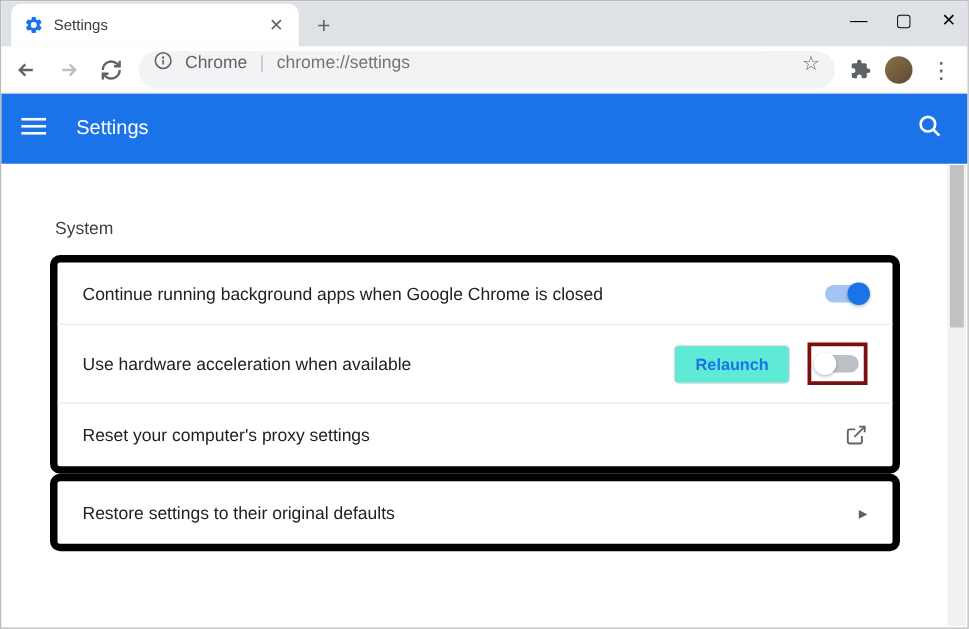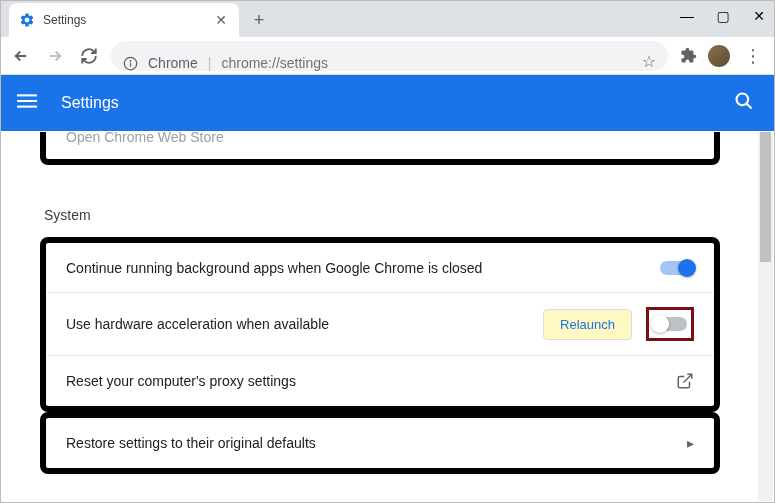--- a/index.html
+++ b/index.html
@@ -8,21 +8,21 @@
 .tab{height:34px;background:#fff;border-radius:8px 8px 0 0;display:flex;align-items:center;padding:0 10px;margin-left:8px;min-width:230px;position:relative}
 .tab .favicon{color:#1a73e8;margin-right:8px}
 .tab-title{font-size:12px;color:#3c4043;flex:1}
 .tab-close{font-size:14px;color:#5f6368;cursor:pointer;padding:2px}
 .newtab{width:28px;height:28px;display:flex;align-items:center;justify-content:center;color:#5f6368;font-size:18px;margin-left:6px;margin-bottom:3px;cursor:pointer}
 .win-controls{position:absolute;right:6px;top:0;display:flex;gap:18px;align-items:center;height:30px}
 .win-controls span{width:18px;text-align:center;font-size:14px;color:#000;cursor:pointer}
 .toolbar{height:38px;background:#fff;display:flex;align-items:center;padding:0 8px;gap:10px;border-bottom:1px solid #dadce0}
 .nav-btn{width:24px;height:24px;display:flex;align-items:center;justify-content:center;color:#5f6368;cursor:pointer}
 .nav-btn.disabled{color:#bdc1c6}
-.omnibox{flex:1;height:30px;background:#f1f3f4;border-radius:15px;display:flex;align-items:flex-end;padding:0 12px;gap:10px}
+.omnibox{flex:1;height:30px;background:#f1f3f4;border-radius:15px;display:flex;align-items:flex-start;padding:0 12px;gap:10px}
 .omnibox .secure{color:#5f6368;font-size:13px}
 .url-prefix{color:#5f6368;font-size:14px}
 .url-divider{color:#bdc1c6;font-size:14px}
 .url-text{color:#737373;font-size:14px}
 .star{margin-left:auto;color:#5f6368;font-size:16px;cursor:pointer}
 .ext{width:20px;height:20px;display:flex;align-items:center;justify-content:center;color:#5f6368;cursor:pointer}
 .avatar{width:22px;height:22px;border-radius:50%;background:linear-gradient(135deg,#8b6f47,#5d4a36);cursor:pointer}
 .menu3{font-size:18px;color:#5f6368;cursor:pointer;padding:0 4px}
 .appbar{height:56px;background:#1a73e8;display:flex;align-items:center;padding:0 16px;color:#fff}
 .hamburger{width:24px;height:24px;cursor:pointer;margin-right:20px}
@@ -31,21 +31,21 @@
 .content{position:absolute;top:131px;left:1px;right:1px;bottom:1px;background:#fff;overflow:hidden}
 .scroll-area{position:absolute;top:0;left:0;right:15px;bottom:0;padding:0 24px}
 .card{background:#fff;border:6px solid #000000;border-radius:8px;max-width:680px;margin:0 auto}
 .card-row{padding:14px 20px;display:flex;align-items:center;border-bottom:1px solid #e8eaed;min-height:50px}
 .card-row:last-child{border-bottom:none}
 .row-text{font-size:14px;color:#202124;flex:1}
 .truncated{border-radius:0 0 8px 8px;border-top:none;margin-top:-9px;overflow:hidden}
 .truncated .card-row{border-bottom:none;padding-top:6px;padding-bottom:14px;color:#9aa0a6;min-height:0}
 .truncated .row-text{color:#9aa0a6}
 .section-title{font-size:14px;color:#3c4043;max-width:680px;margin:42px auto 14px;padding:0 4px}
-.relaunch{border:1px solid #dadce0;background:#fef9c3;color:#1a73e8;font-size:13px;font-weight:400;padding:7px 16px;border-radius:4px;margin-right:18px;cursor:pointer}
+.relaunch{border:1px solid #dadce0;background:#5eead4;color:#1a73e8;font-size:13px;font-weight:700;padding:7px 16px;border-radius:4px;margin-right:18px;cursor:pointer}
 .toggle{width:34px;height:14px;border-radius:7px;position:relative;cursor:pointer}
 .toggle::after{content:"";position:absolute;width:18px;height:18px;border-radius:50%;top:-2px;box-shadow:0 1px 3px rgba(0,0,0,.3)}
 .toggle.on{background:#a4c5f4}
 .toggle.on::after{background:#1a73e8;right:-2px}
 .toggle.off{background:#bdc1c6}
 .toggle.off::after{background:#fff;left:-2px}
 .highlight{border:3px solid #7a0f0f;padding:7px 4px;margin-left:-4px}
 .launch-icon{color:#5f6368;font-size:18px}
 .chevron{color:#5f6368;font-size:14px}
 .scrollbar{position:absolute;right:0;top:0;bottom:0;width:15px;background:#f1f1f1}
@@ -125,25 +125,20 @@
       <svg width="20" height="20" viewBox="0 0 24 24" fill="none" stroke="#fff" stroke-width="2.5">
         <circle cx="10" cy="10" r="7"></circle>
         <line x1="21" y1="21" x2="15" y2="15"></line>
       </svg>
     </div>
 </div>
 
 <div class="content">
  <div class="scroll-area">
 
-  <div class="card truncated">
-   <div class="card-row">
-    <span class="row-text">Open Chrome Web Store</span>
-   </div>
-  </div>
 
   <div class="section-title">System</div>
   <div class="card">
    <div class="card-row">
     <span class="row-text">Continue running background apps when Google Chrome is closed</span>
     <div class="toggle on"></div>
    </div>
    <div class="card-row">
     <span class="row-text">Use hardware acceleration when available</span>
     <button class="relaunch">Relaunch</button>

